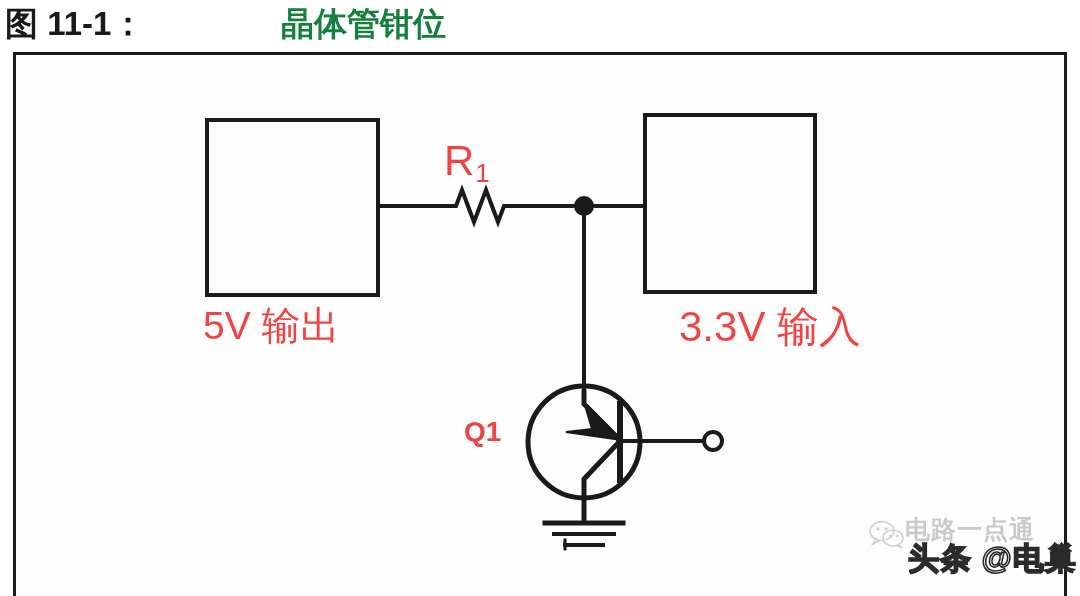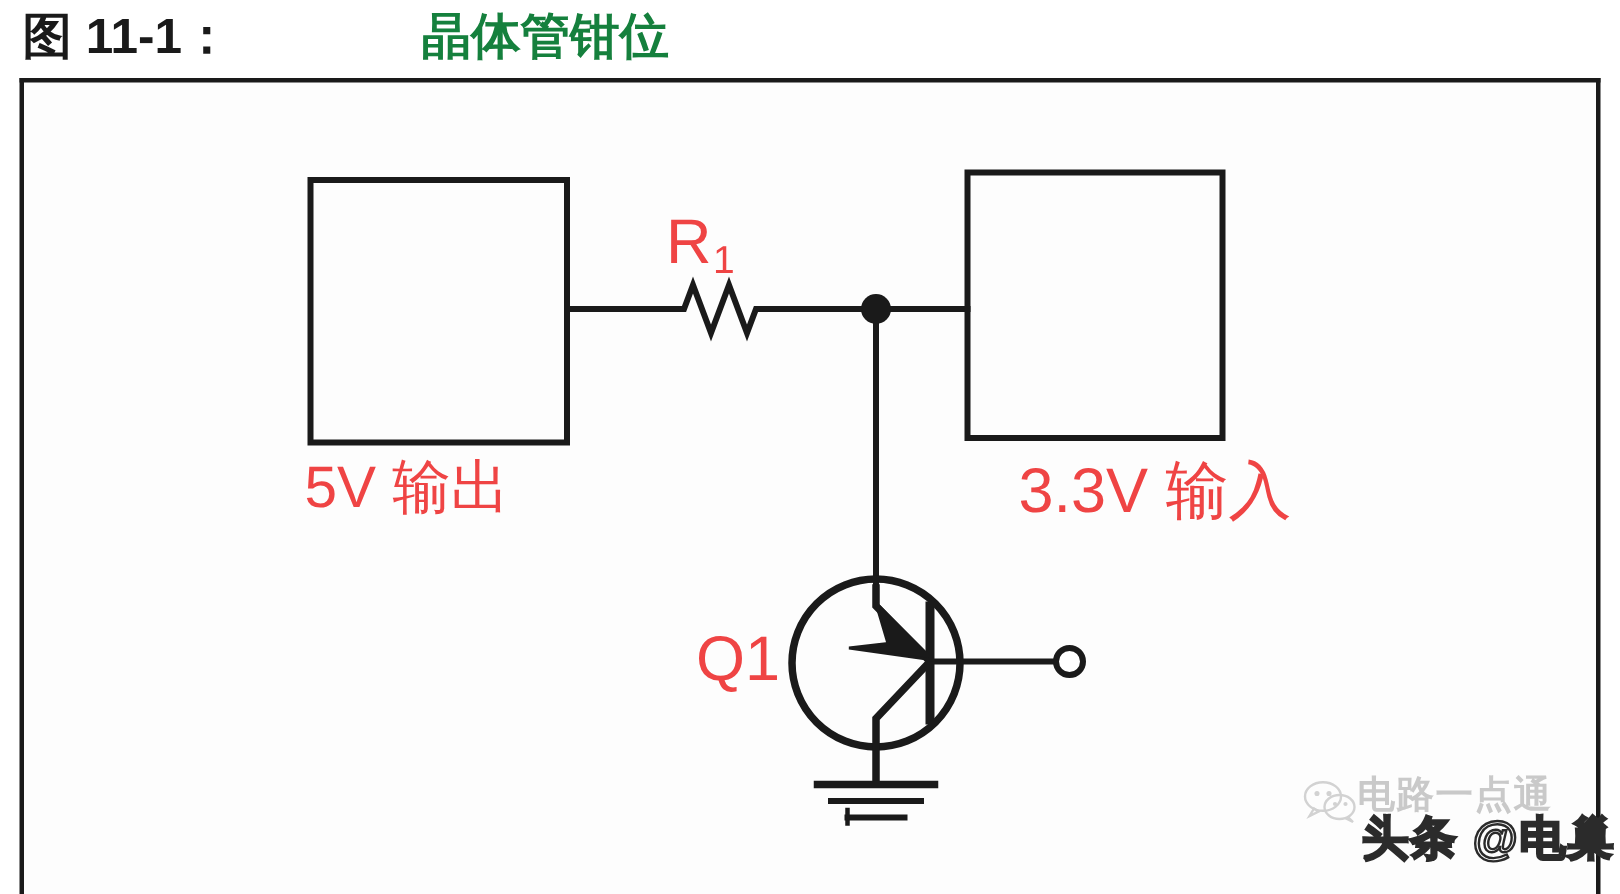--- a/index.html
+++ b/index.html
@@ -21,21 +21,21 @@
   
   .title-bar {
     position: absolute;
     left: 0;
     top: 0;
     width: 1080px;
     height: 50px;
   }
   .title-fig {
     position: absolute;
-    left: 15px;
+    left: 5px;
     top: 4px;
     font-size: 33px;
     font-weight: bold;
     color: #1a1a1a;
     letter-spacing: 0px;
     white-space: nowrap;
     line-height: 40px;
   }
   .title-main {
     position: absolute;
@@ -85,21 +85,22 @@
   }
   .lbl-33in {
     left: 643px;
     top: 306px;
     font-size: 42px;
     margin-left: 36px;
   }
   .lbl-q1 {
     left: 464px;
     top: 418px;
-    font-size: 42px;
+    font-size: 28px;
+    font-weight: bold;
   }
   .lbl-33v {
     left: 740px;
     top: 418px;
     font-size: 42px;
   }
   .lbl-r {
     left: 444px;
     top: 140px;
     font-size: 42px;

